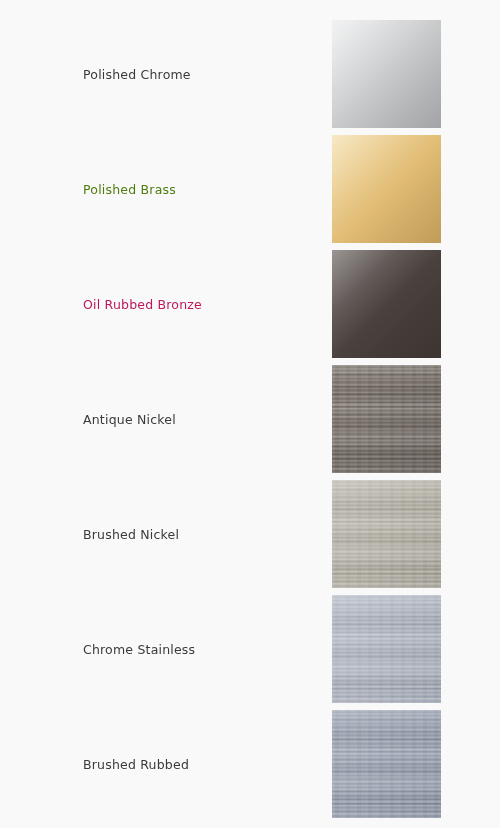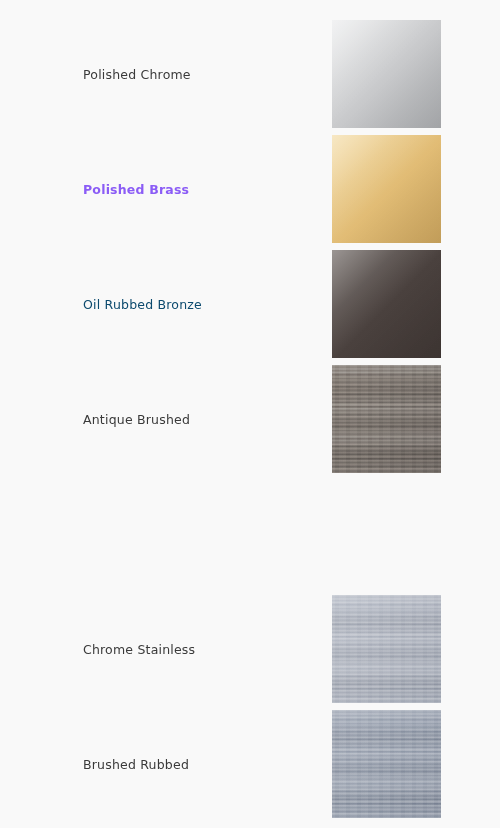--- a/index.html
+++ b/index.html
@@ -128,37 +128,45 @@
 
 <div id="finish-list">
     <div class="finish-row" style="top: 20px; height: 108px;">
       <div class="finish-label" style="color: rgb(58, 58, 58);">Polished Chrome</div>
       <div class="swatch" style="height: 108px;">
         <div class="swatch-surface" style="background: linear-gradient(135deg, rgb(232, 233, 234) 0%, rgb(201, 202, 204) 50%, rgb(180, 182, 185) 100%);"></div>
         <div class="polish"></div>
       </div>
     </div>
     <div class="finish-row" style="top: 135px; height: 108px;">
-      <div class="finish-label" style="color: #8b5cf6; font-weight: bold;">Polished Brass</div>
+      <div class="finish-label" style="color: #4d7c0f;">Polished Brass</div>
       <div class="swatch" style="height: 108px;">
         <div class="swatch-surface" style="background: linear-gradient(135deg, rgb(242, 215, 154) 0%, rgb(226, 189, 118) 50%, rgb(215, 174, 99) 100%);"></div>
         <div class="polish"></div>
       </div>
     </div>
     <div class="finish-row" style="top: 250px; height: 108px;">
-      <div class="finish-label" style="color: #0c4a6e;">Oil Rubbed Bronze</div>
+      <div class="finish-label" style="color: #be185d;">Oil Rubbed Bronze</div>
       <div class="swatch" style="height: 108px;">
         <div class="swatch-surface" style="background: linear-gradient(135deg, rgb(83, 74, 70) 0%, rgb(74, 65, 62) 50%, rgb(67, 58, 55) 100%);"></div>
         <div class="polish"></div>
       </div>
     </div>
     <div class="finish-row" style="top: 365px; height: 108px;">
-      <div class="finish-label" style="color: rgb(58, 58, 58);">Antique Brushed</div>
+      <div class="finish-label" style="color: rgb(58, 58, 58);">Antique Nickel</div>
       <div class="swatch" style="height: 108px;">
         <div class="swatch-surface" style="background: linear-gradient(135deg, rgb(131, 123, 116) 0%, rgb(119, 112, 106) 50%, rgb(107, 100, 95) 100%);"></div>
+        <div class="sheen"></div>
+        <div class="grain"></div>
+      </div>
+    </div>
+    <div class="finish-row" style="top: 480px; height: 108px;">
+      <div class="finish-label" style="color: rgb(58, 58, 58);">Brushed Nickel</div>
+      <div class="swatch" style="height: 108px;">
+        <div class="swatch-surface" style="background: linear-gradient(135deg, rgb(194, 191, 182) 0%, rgb(181, 178, 168) 50%, rgb(167, 164, 154) 100%);"></div>
         <div class="sheen"></div>
         <div class="grain"></div>
       </div>
     </div>
     <div class="finish-row" style="top: 595px; height: 108px;">
       <div class="finish-label" style="color: rgb(58, 58, 58);">Chrome Stainless</div>
       <div class="swatch" style="height: 108px;">
         <div class="swatch-surface" style="background: linear-gradient(135deg, rgb(188, 193, 203) 0%, rgb(176, 181, 192) 50%, rgb(163, 169, 181) 100%);"></div>
         <div class="sheen"></div>
         <div class="grain"></div>

